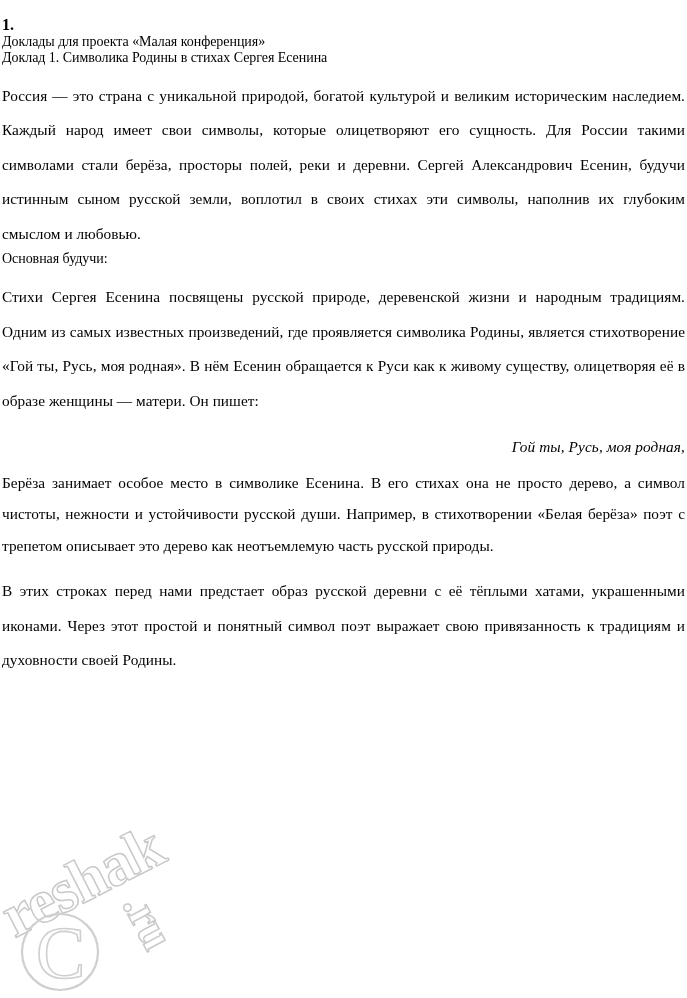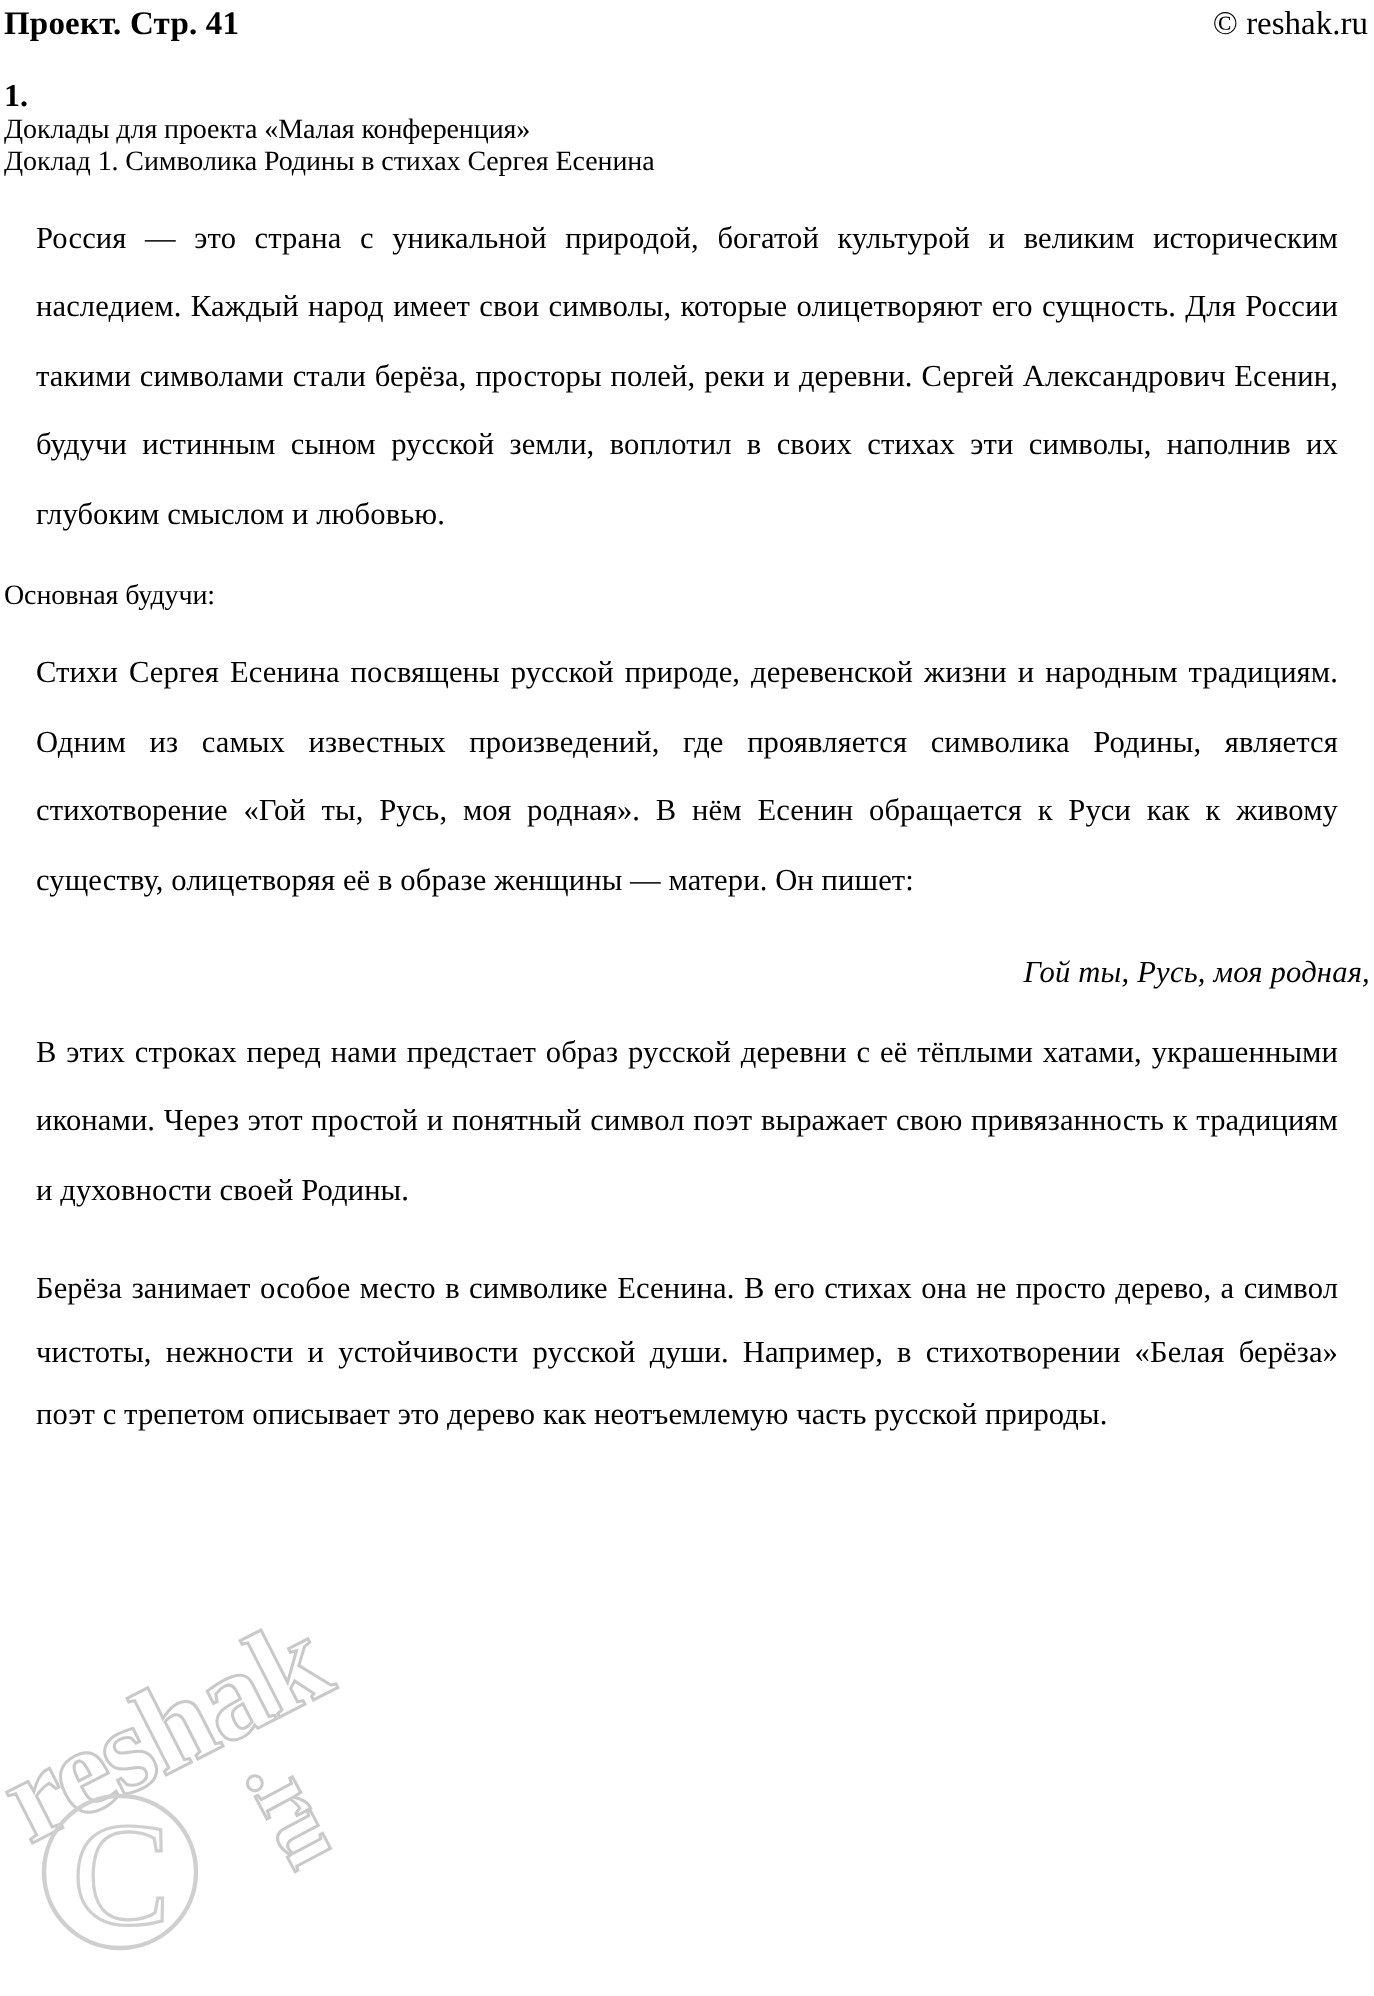--- a/index.html
+++ b/index.html
@@ -58,21 +58,21 @@
   .head-1 { margin-top: 20px; }
   .head-2 { margin-top: 20px; }
   .head-3 { margin-top: 22px; }
   .head-main { margin-top: 24px; }
 
   p.body-par {
     font-size: 15.3px;
     text-align: justify;
     text-justify: inter-word;
     line-height: 34.5px;
-    margin: 16px;
+    margin: 0;
     margin-top: 13px;
     letter-spacing: 0.05px;
     hyphens: none;
   }
   p.body-par.tight {
     line-height: 31.5px;
     margin-top: 10px;
   }
   p.body-par:last-child { margin-bottom: 0; }
 
@@ -133,35 +133,31 @@
       <g transform="rotate(62 150 70)">
         <text class="wm-text" x="120" y="88" style="font-size:46px;">.ru</text>
       </g>
       <g>
         <circle class="wm-copy" cx="58" cy="100" r="38"></circle>
         <text class="wm-copy-c" x="34" y="126">C</text>
       </g>
     </svg>
   </div>
 
-  <div class="doc-header">
-    <span class="hdr-left">Проект. Стр. 41</span>
-    <span class="hdr-right">© reshak.ru</span>
-  </div>
 
   <div class="num-item">1.</div>
 
   <h2 class="head head-1">Доклады для проекта «Малая конференция»</h2>
   <h2 class="head head-2">Доклад 1. Символика Родины в стихах Сергея Есенина</h2>
 
   <p class="body-par">Россия — это страна с уникальной природой, богатой культурой и великим историческим наследием. Каждый народ имеет свои символы, которые олицетворяют его сущность. Для России такими символами стали берёза, просторы полей, реки и деревни. Сергей Александрович Есенин, будучи истинным сыном русской земли, воплотил в своих стихах эти символы, наполнив их глубоким смыслом и любовью.</p>
 
   <h2 class="head head-main">Основная будучи:</h2>
 
   <p class="body-par">Стихи Сергея Есенина посвящены русской природе, деревенской жизни и народным традициям. Одним из самых известных произведений, где проявляется символика Родины, является стихотворение «Гой ты, Русь, моя родная». В нём Есенин обращается к Руси как к живому существу, олицетворяя её в образе женщины — матери. Он пишет:</p>
 
   <p class="poem poem-first">Гой ты, Русь, моя родная,</p>
 
+  <p class="body-par tight">Берёза занимает особое место в символике Есенина. В его стихах она не просто дерево, а символ чистоты, нежности и устойчивости русской души. Например, в стихотворении «Белая берёза» поэт с трепетом описывает это дерево как неотъемлемую часть русской природы.</p>
+
   <p class="body-par">В этих строках перед нами предстает образ русской деревни с её тёплыми хатами, украшенными иконами. Через этот простой и понятный символ поэт выражает свою привязанность к традициям и духовности своей Родины.</p>
-
-  <p class="body-par tight">Берёза занимает особое место в символике Есенина. В его стихах она не просто дерево, а символ чистоты, нежности и устойчивости русской души. Например, в стихотворении «Белая берёза» поэт с трепетом описывает это дерево как неотъемлемую часть русской природы.</p>
 
 </div>
 
 </body></html>

